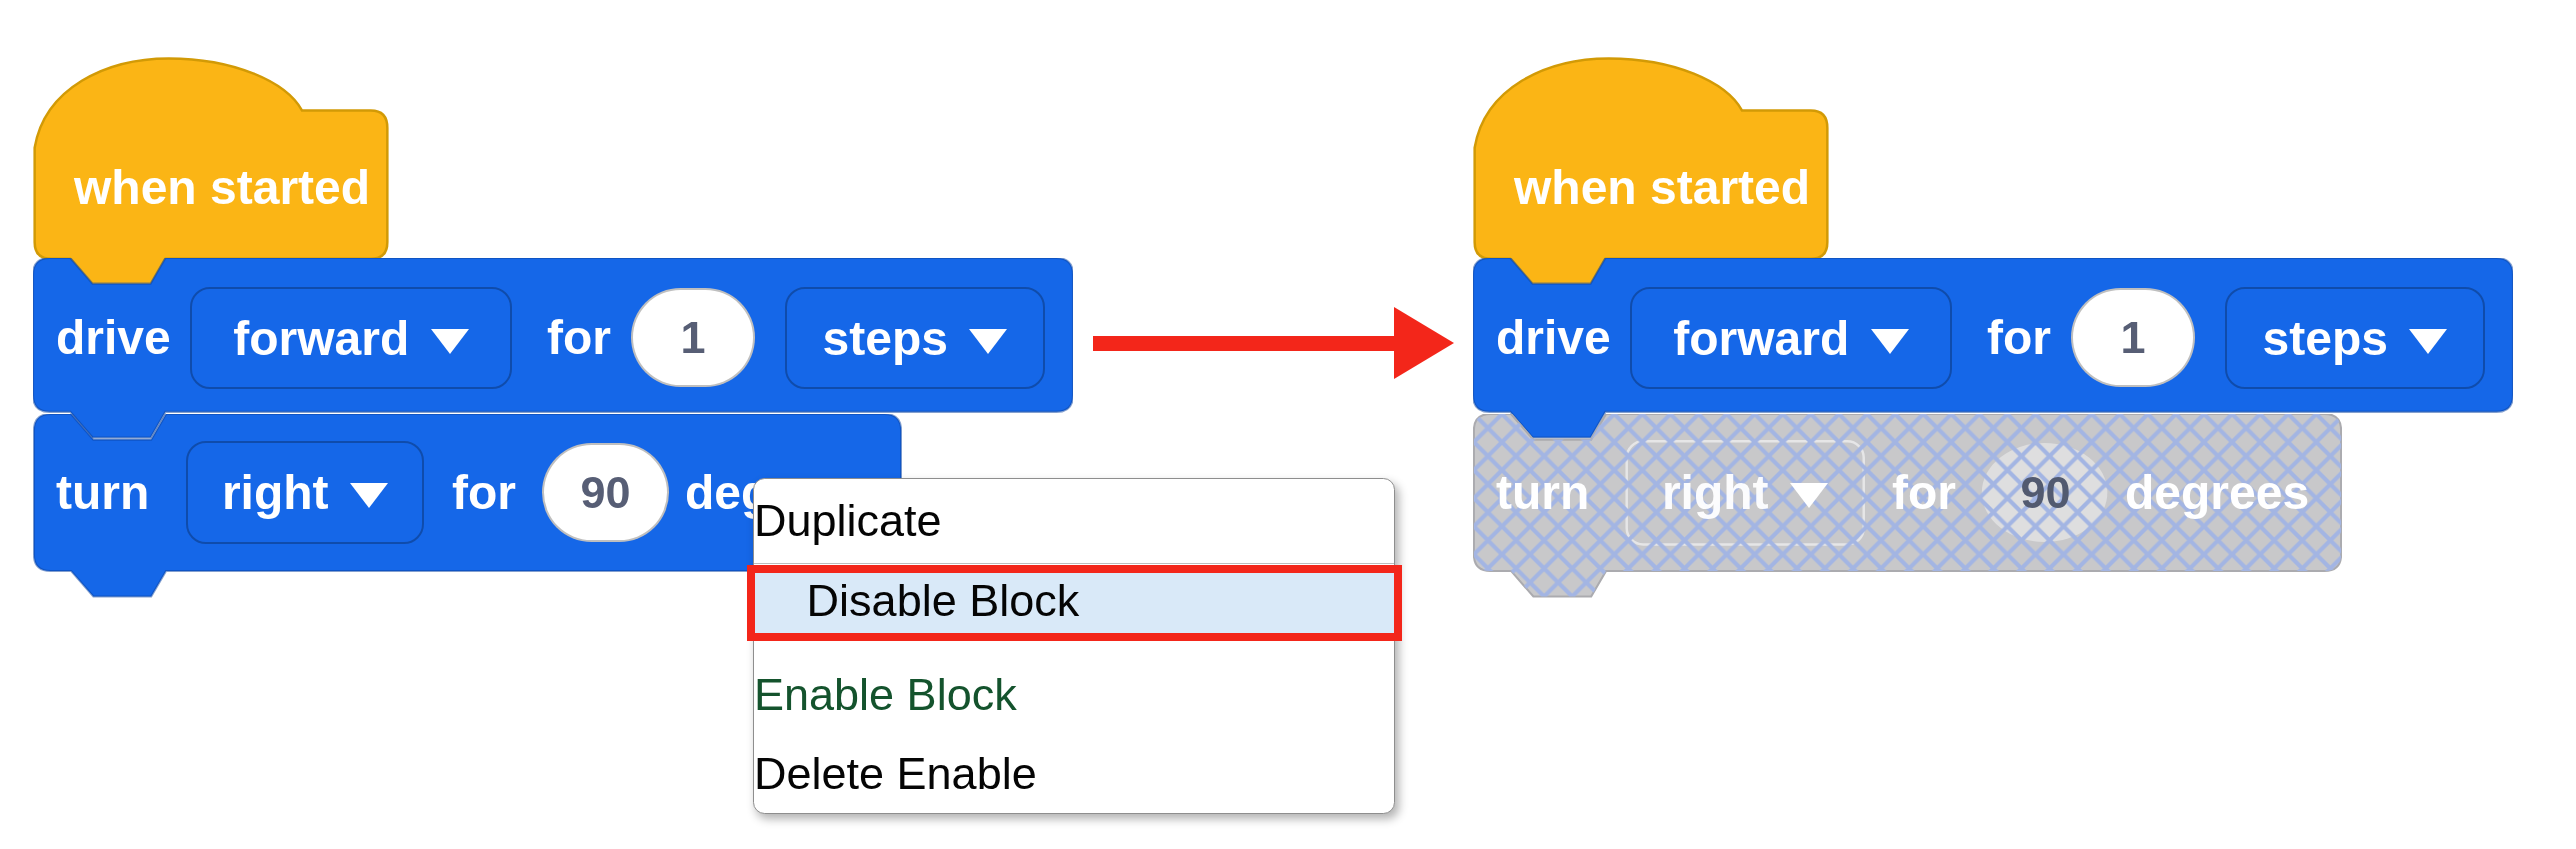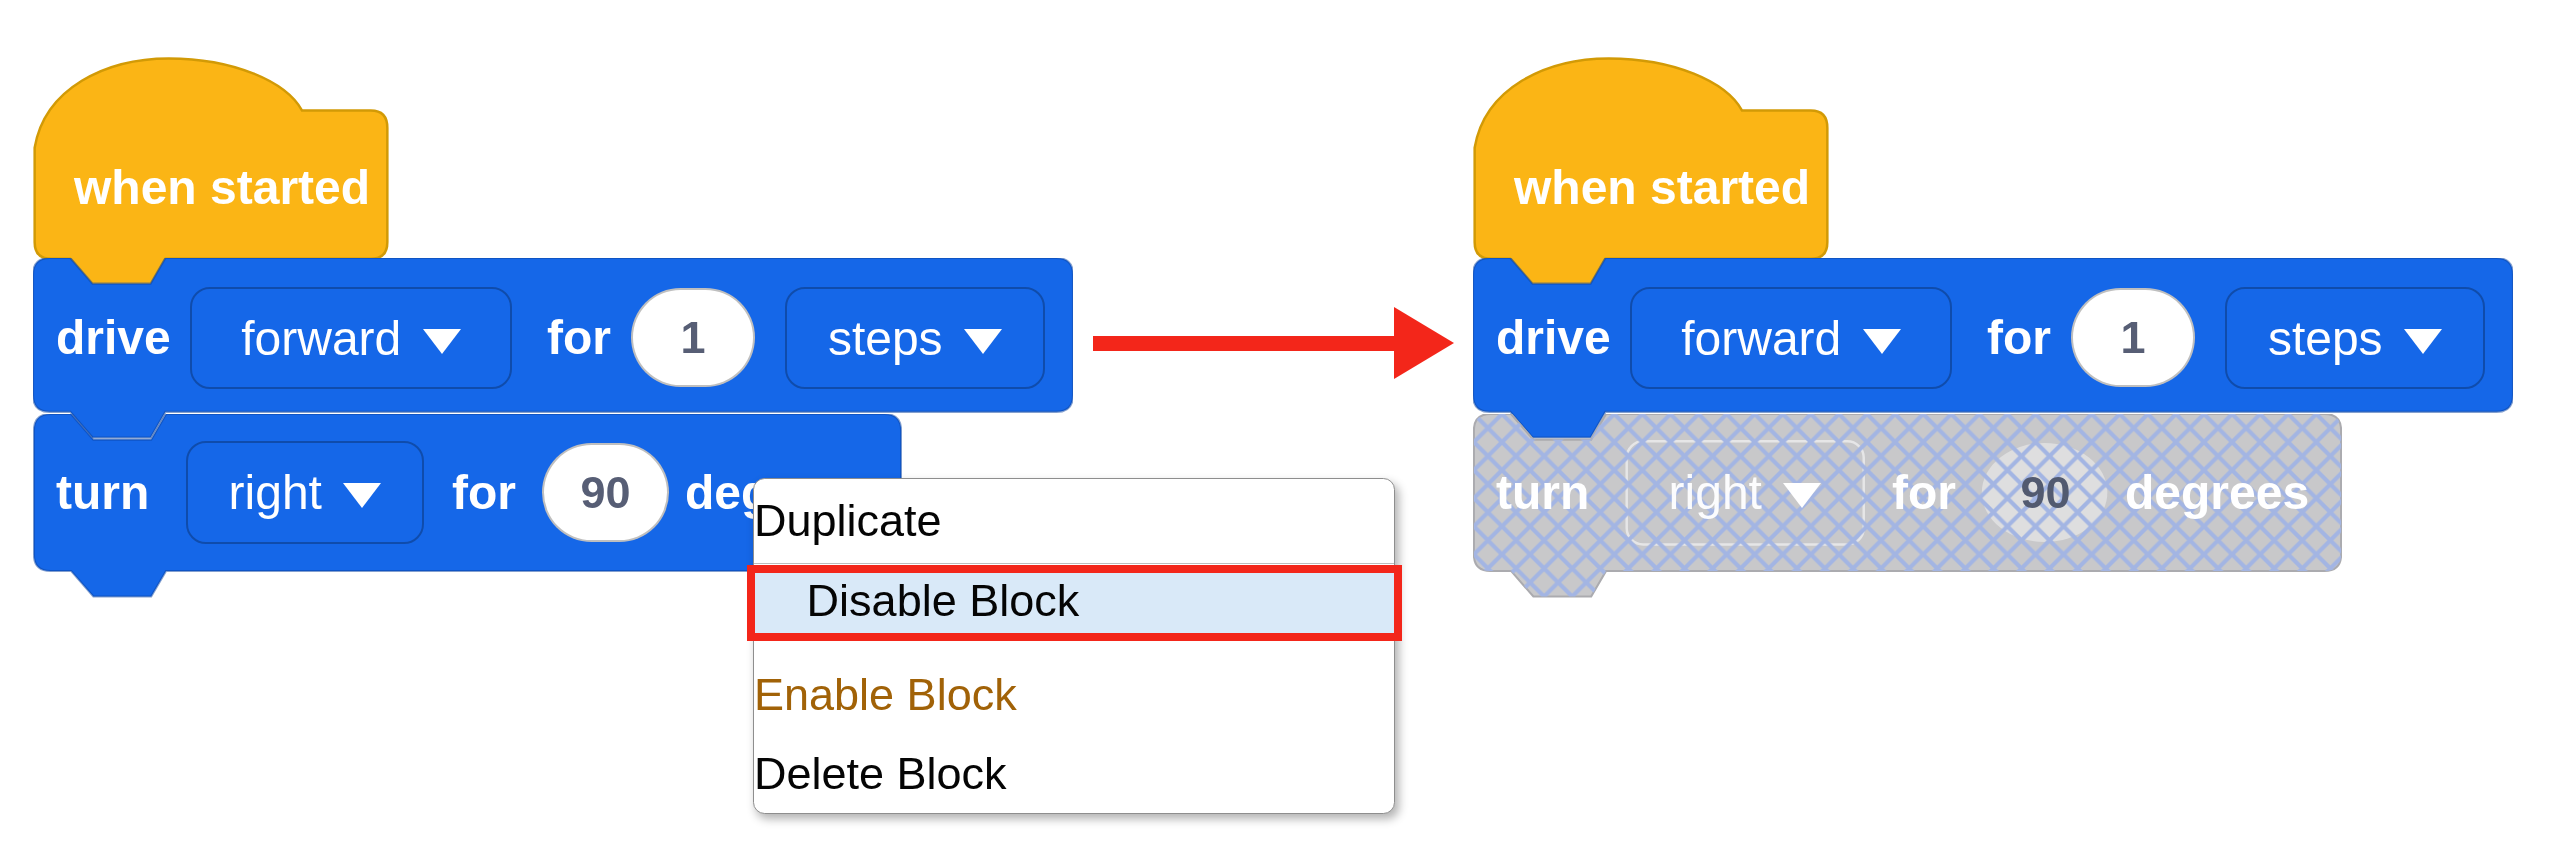--- a/index.html
+++ b/index.html
@@ -13,21 +13,21 @@
   .stack.left  { left:33px; }
   .stack.right { left:1473px; }
   .blk-svg { position:absolute; display:block; }
   .block-label {
     position:absolute; height:58px; line-height:58px;
     color:#ffffff; font-size:48px; font-weight:700; white-space:nowrap;
   }
   .dd {
     position:absolute; display:flex; align-items:center; justify-content:center;
     gap:21.5px; border:2.5px solid rgba(0,0,0,0.26); border-radius:20px;
-    color:#ffffff; font-size:48px; font-weight:400; white-space:nowrap;
+    color:#ffffff; font-size:48px; font-weight:700; white-space:nowrap;
   }
   .dd.ghost { border:none; }
   .tri {
     width:0; height:0;
     border-left:19px solid transparent; border-right:19px solid transparent;
     border-top:25px solid #ffffff; margin-top:6.6px;
   }
   .oval {
     position:absolute; background:#ffffff; border:2.5px solid rgba(0,0,0,0.25);
     border-radius:827px; display:flex; align-items:center; justify-content:center;
@@ -52,21 +52,21 @@
     box-shadow:3.3px 5px 10px rgba(0,0,0,0.30);
     font-size:45px; color:#050505;
   }
   .menu-item { height:84px; line-height:84px; white-space:nowrap; }
   .menu-sep  { height:0; border-top:1.7px solid #BDBDBD; }
   .menu-item.active {
     height:76px; line-height:56px; padding-left:52px;
     background:#D9E9F8; border:8.3px solid #F3261A;
     margin:1px -7.4px; width:calc(100% + 15px);
   }
-  .menu-item.disabled { color:#a16207; height:79px; line-height:79px;margin-top:14px; }
+  .menu-item.disabled { color:#14532d; height:79px; line-height:79px;margin-top:14px; }
   .menu-item.last { height:79px; line-height:79px; }
 </style>
 </head>
 <body>
 
 <div class="canvas">
 
   <svg width="0" height="0" style="position:absolute" aria-hidden="true">
     <defs>
       <pattern id="hatch" width="34" height="34" patternUnits="userSpaceOnUse">
@@ -115,21 +115,21 @@
   </div>
 
   <div class="arrow-line"></div>
   <div class="arrow-head"></div>
 
   <div class="menu">
     <div class="menu-item">Duplicate</div>
     <div class="menu-sep"></div>
     <div class="menu-item active">Disable Block</div>
     <div class="menu-item disabled">Enable Block</div>
-    <div class="menu-item last">Delete Block</div>
+    <div class="menu-item last">Delete Enable</div>
   </div>
 
   <div class="stack right">
 
     <svg class="blk-svg" style="left:0;top:55px" width="356" height="232" viewBox="0 0 430 280">
       <path d="M 2,112 C 14,40 88,4 164,4 C 242,4 306,32 325,67 L 408,67 Q 428,67 428,88 L 428,226 Q 428,246 408,246 L 160,246 L 142,278 L 72,278 L 45,246 L 22,246 Q 2,246 2,226 Z" fill="#FBB515" stroke="#D29A06" stroke-width="3"></path>
     </svg>
     <div class="block-label" style="left:41px;top:159px">when started</div>
 
     <svg class="blk-svg" style="left:0;top:258px" width="1040" height="182" viewBox="0 0 1257 220">

